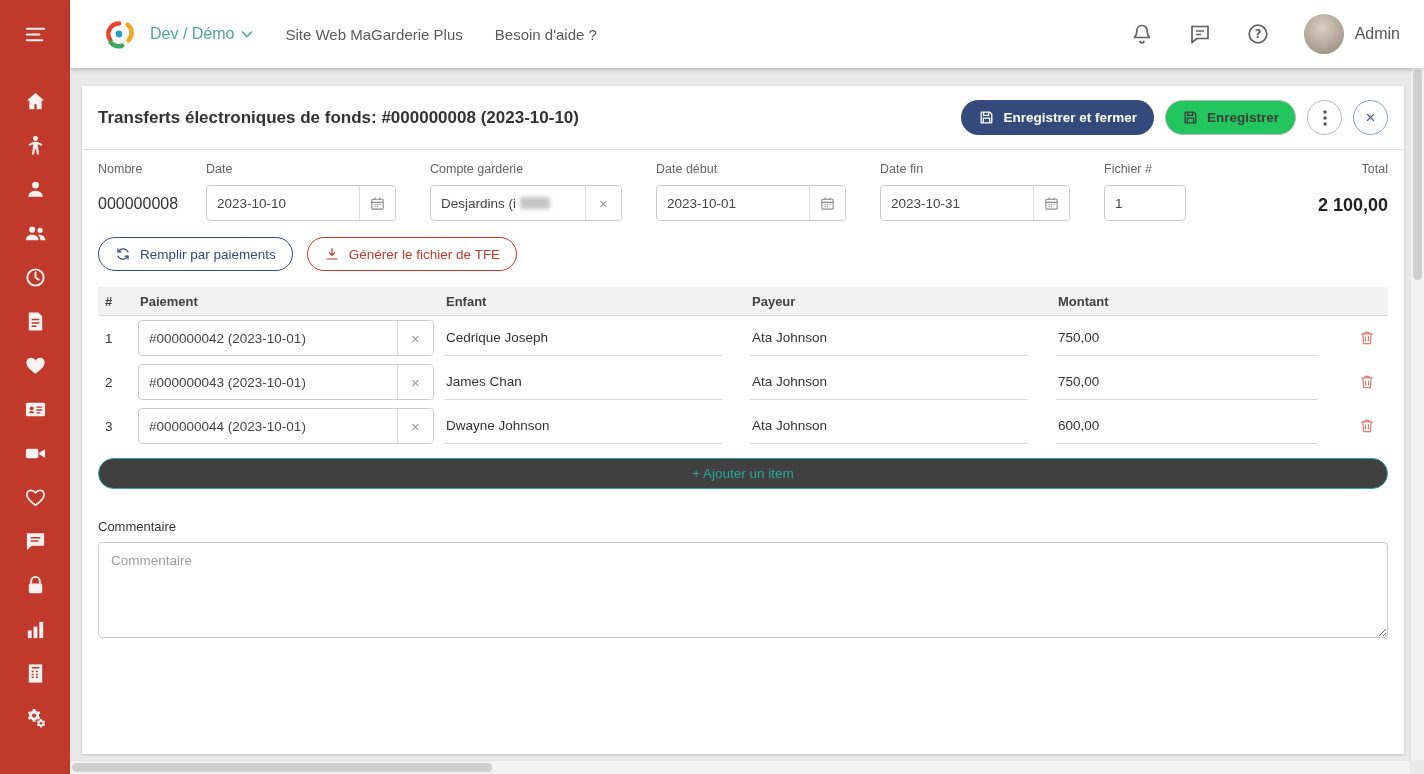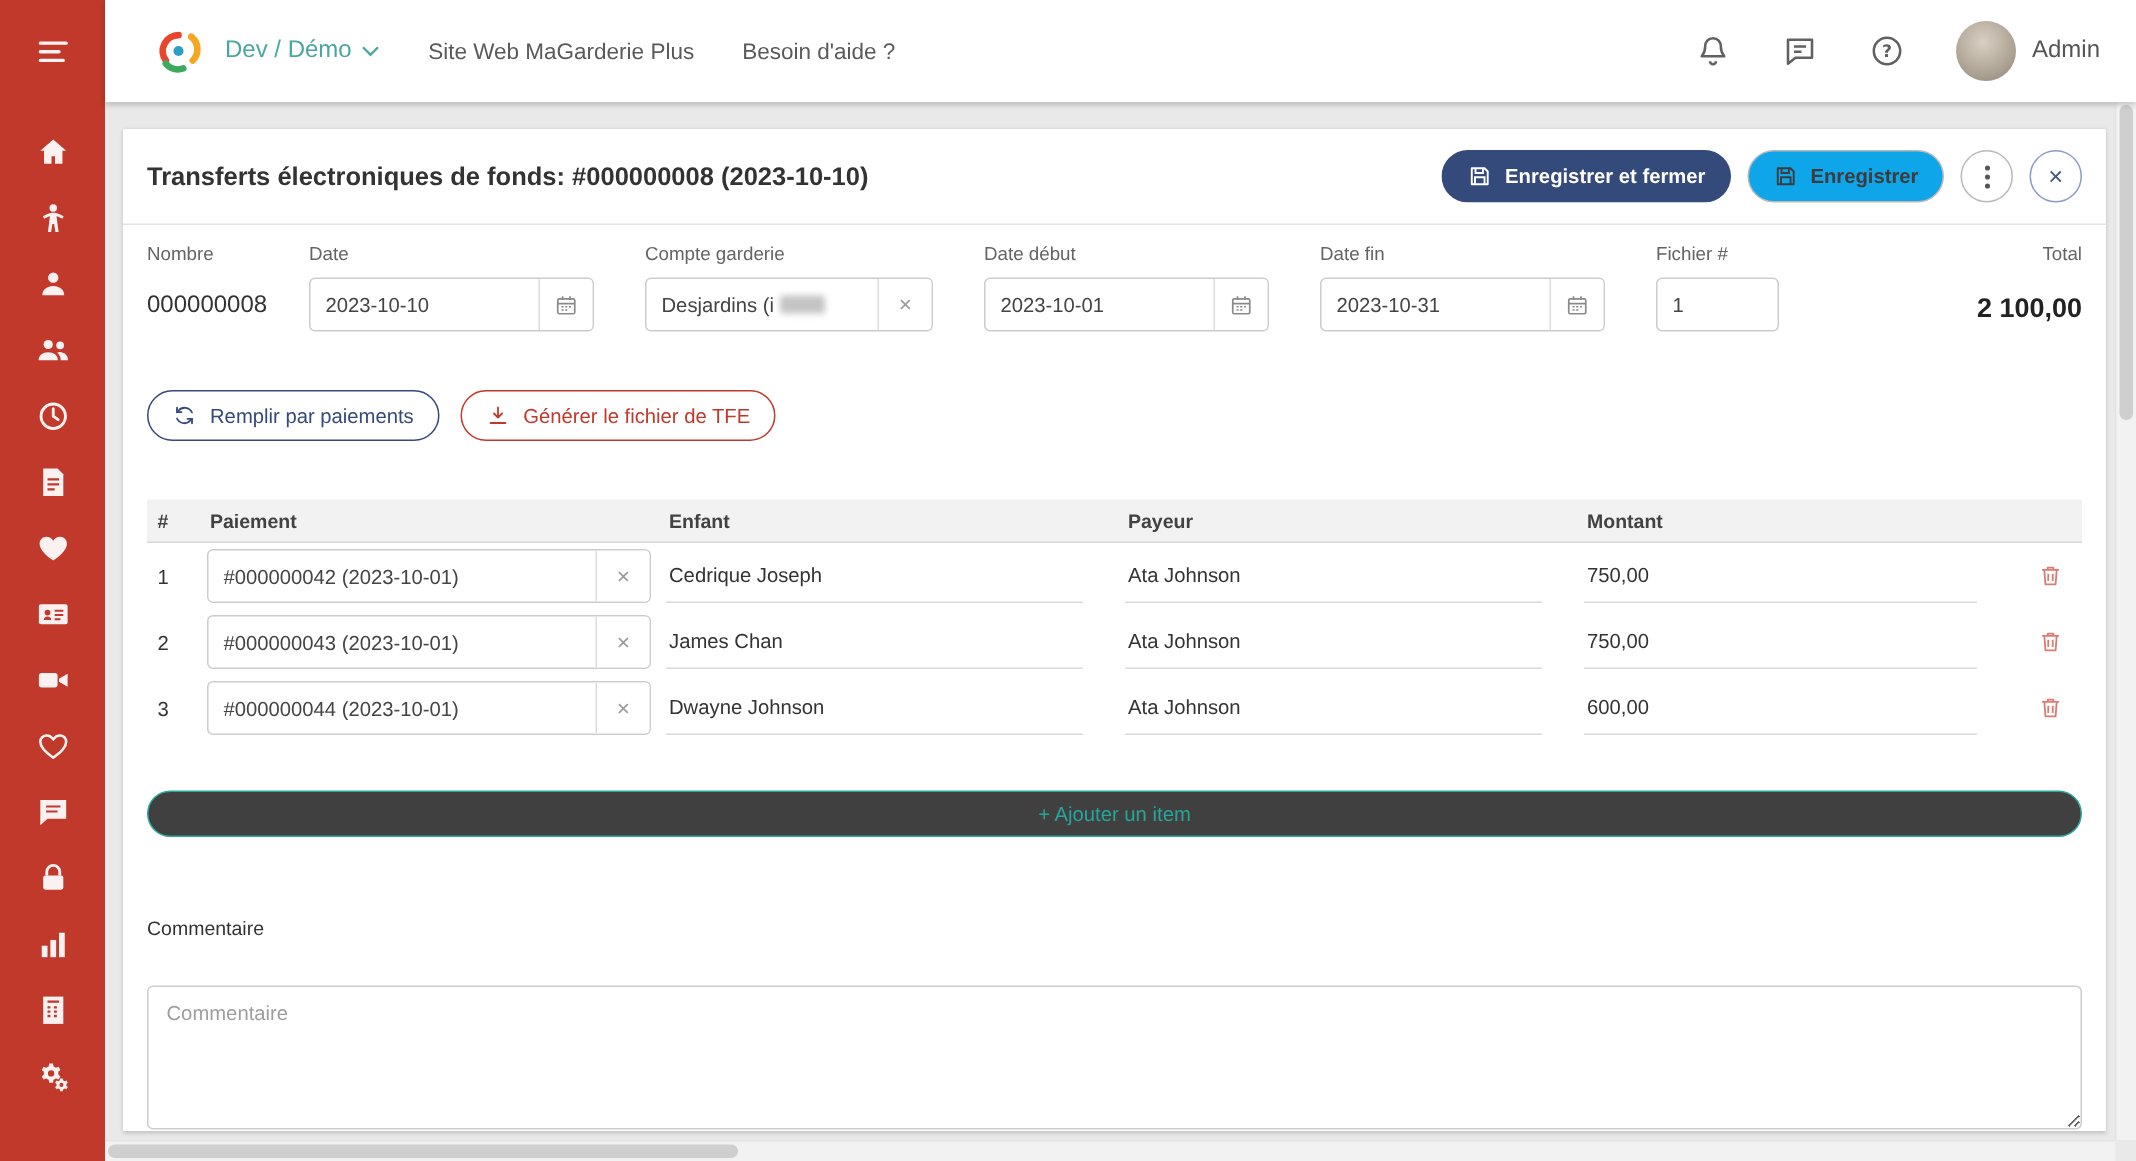--- a/index.html
+++ b/index.html
@@ -29,30 +29,30 @@
   .username { font-size:16px; color:#555; }
 
   
   .content { flex:1; padding:18px 20px 20px 12px; display:flex; min-height:0; }
   .card { background:#fff; flex:1; border-radius:1px; box-shadow:0 1px 3px rgba(0,0,0,.18);
     display:flex; flex-direction:column; min-width:0; }
   .card-header { display:flex; align-items:center; padding:14px 16px; border-bottom:1px solid #e4e4e4; }
   .card-title { font-size:17px; font-weight:bold; color:#333; }
   .header-buttons { margin-left:auto; display:flex; align-items:center; gap:11px; }
   .btn { display:inline-flex; align-items:center; gap:8px; border-radius:18px; font-size:13.5px;
-    height:35px; padding:0 16px; cursor:pointer; border:1px solid transparent; background:#0ea5e9;
+    height:35px; padding:0 16px; cursor:pointer; border:1px solid transparent; background:#22c55e;
     font-family:inherit; font-weight:bold; }
   .btn svg { width:17px; height:17px; }
   .btn-primary { background:#344a7a; color:#fff; }
   .btn-outline { border-color:#b9b9b9; color:#3c3c3c; }
   .btn-circle { width:35px; height:35px; border-radius:50%; border:1px solid #b9b9b9; background:#fff;
     display:flex; align-items:center; justify-content:center; cursor:pointer; color:#555; padding:0; }
   .btn-circle.close { border-color:#8b9cc0; color:#44597e; font-size:17px; line-height:1; }
 
-  .card-body { padding:12px 16px 16px; display:flex; flex-direction:column; min-width:0;gap:23px; }
+  .card-body { padding:12px 16px 16px; display:flex; flex-direction:column; min-width:0; }
 
   
   .fields { display:flex; gap:34px; }
   .field { display:flex; flex-direction:column; flex-shrink:0; }
   .field > label { font-size:12.5px; color:#646464; margin-bottom:9px; }
   .field-static { font-size:16px; color:#333; padding-top:10px; }
   .input-group { display:flex; align-items:stretch; height:36px; border:1px solid #ccc;
     border-radius:4px; background:#fff; overflow:hidden; }
   .input-group input { border:none; outline:none; padding:0 10px; font-size:13.5px; color:#444;
     font-family:inherit; width:100%; min-width:0; background:transparent; }

